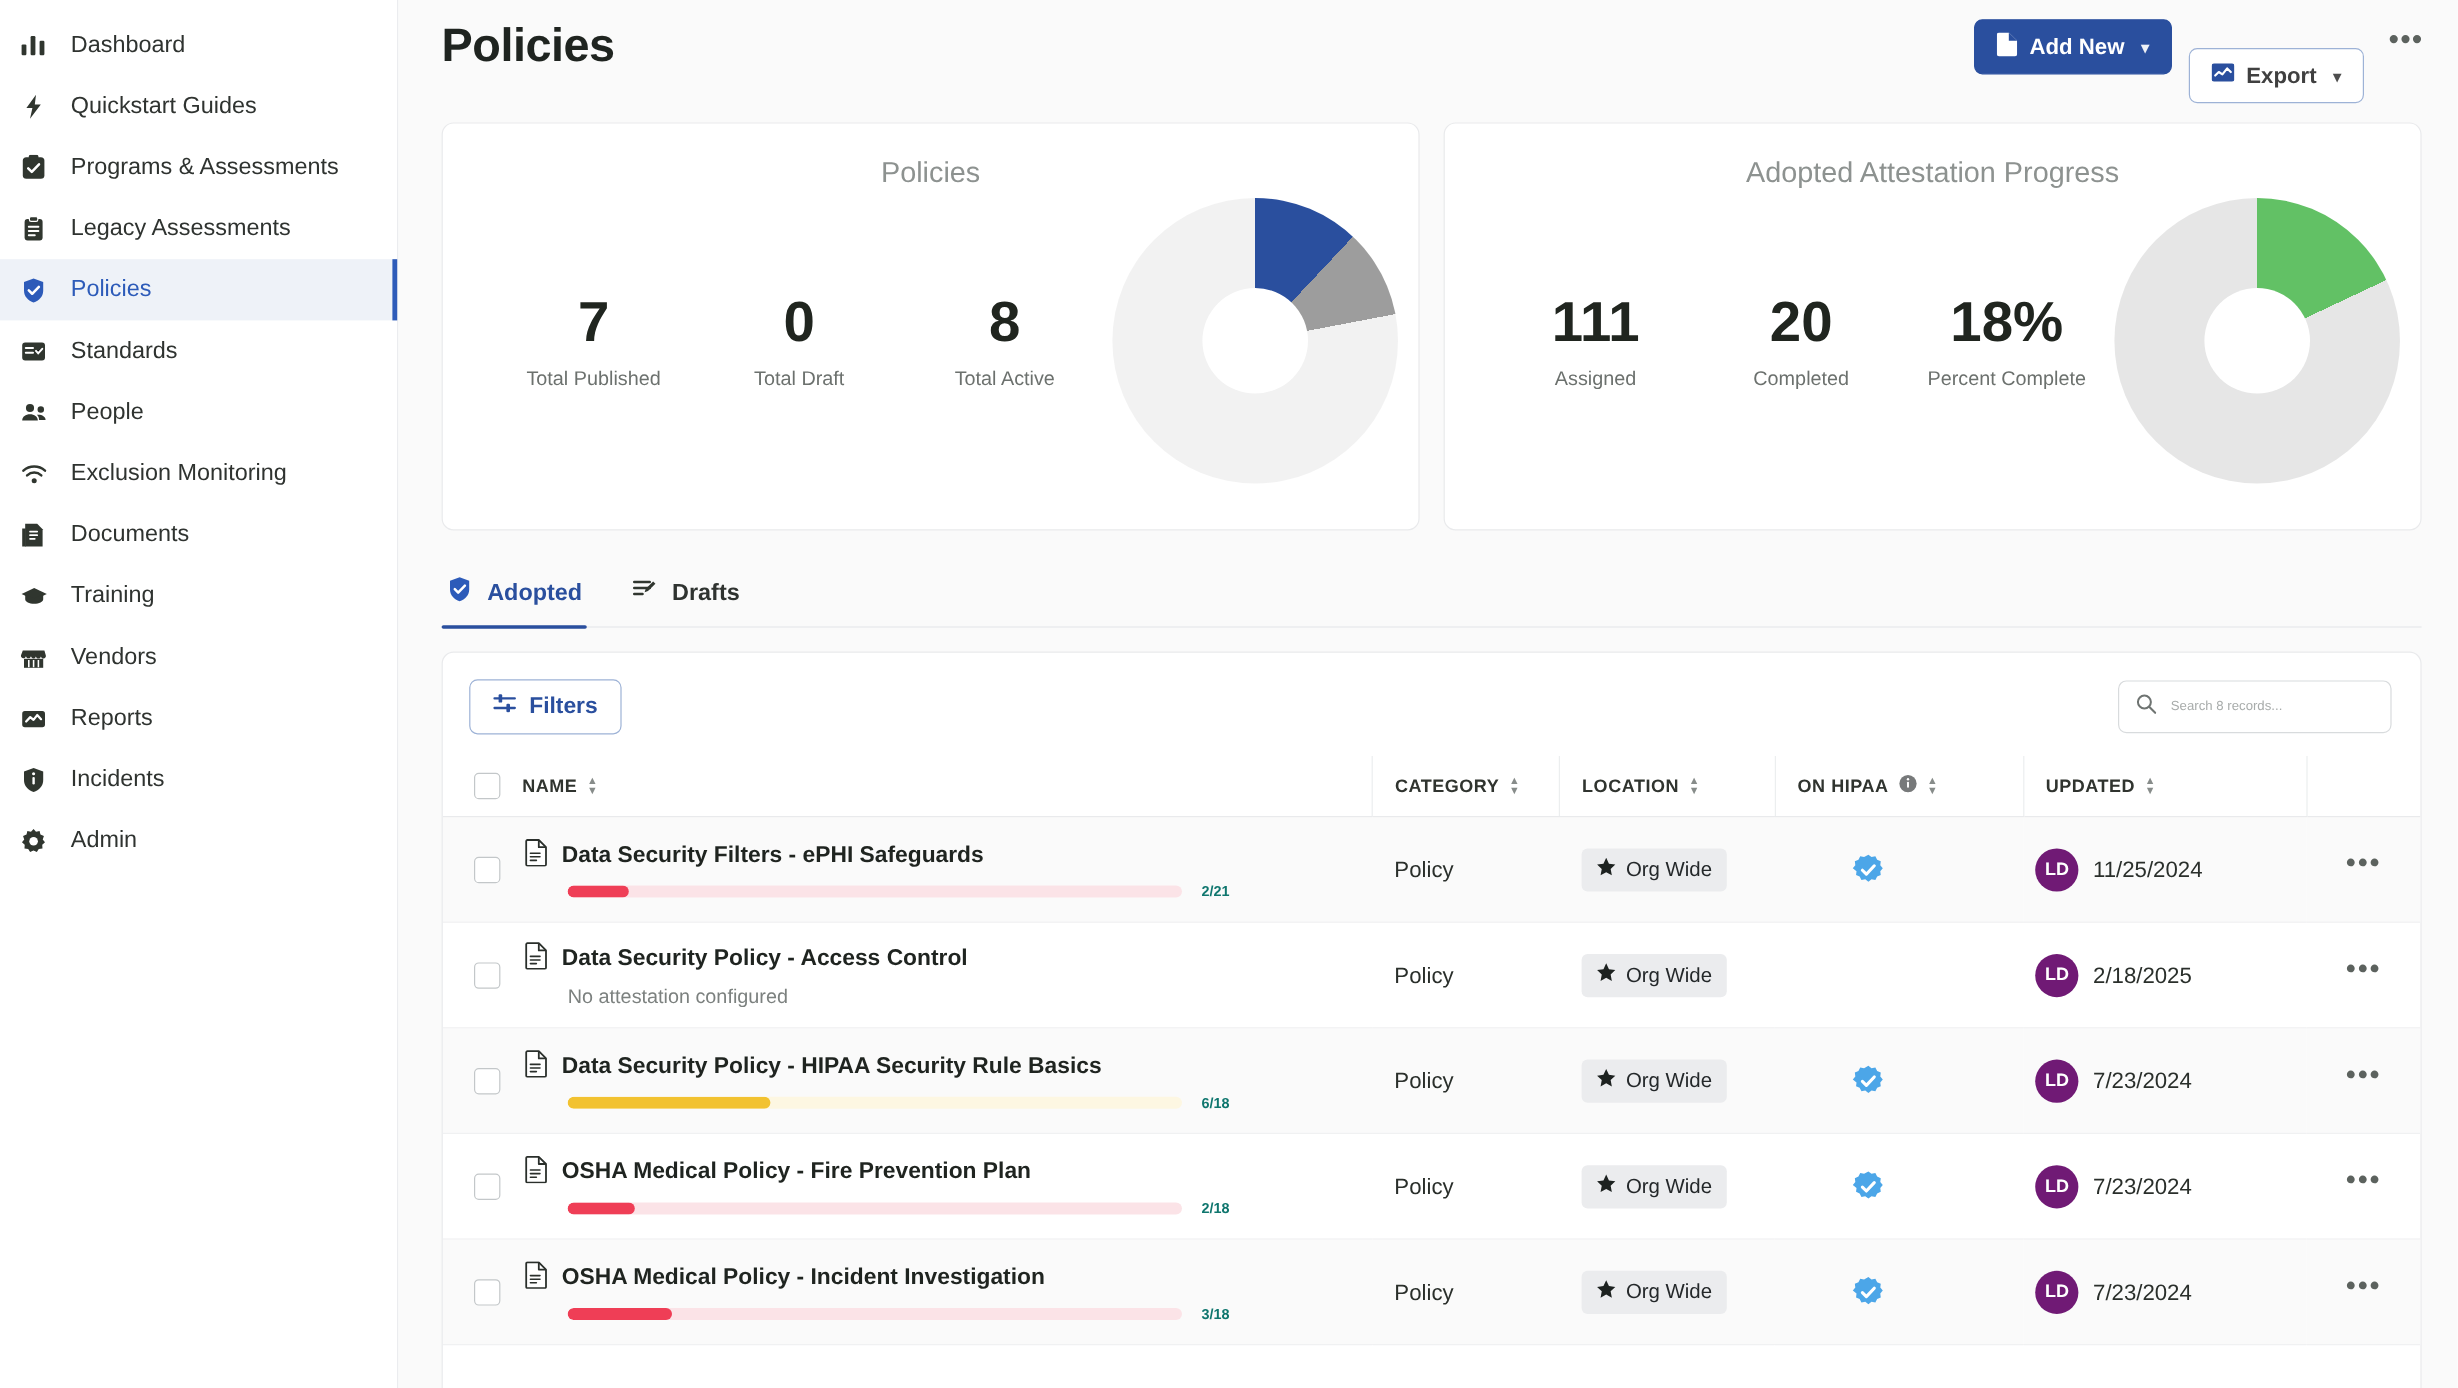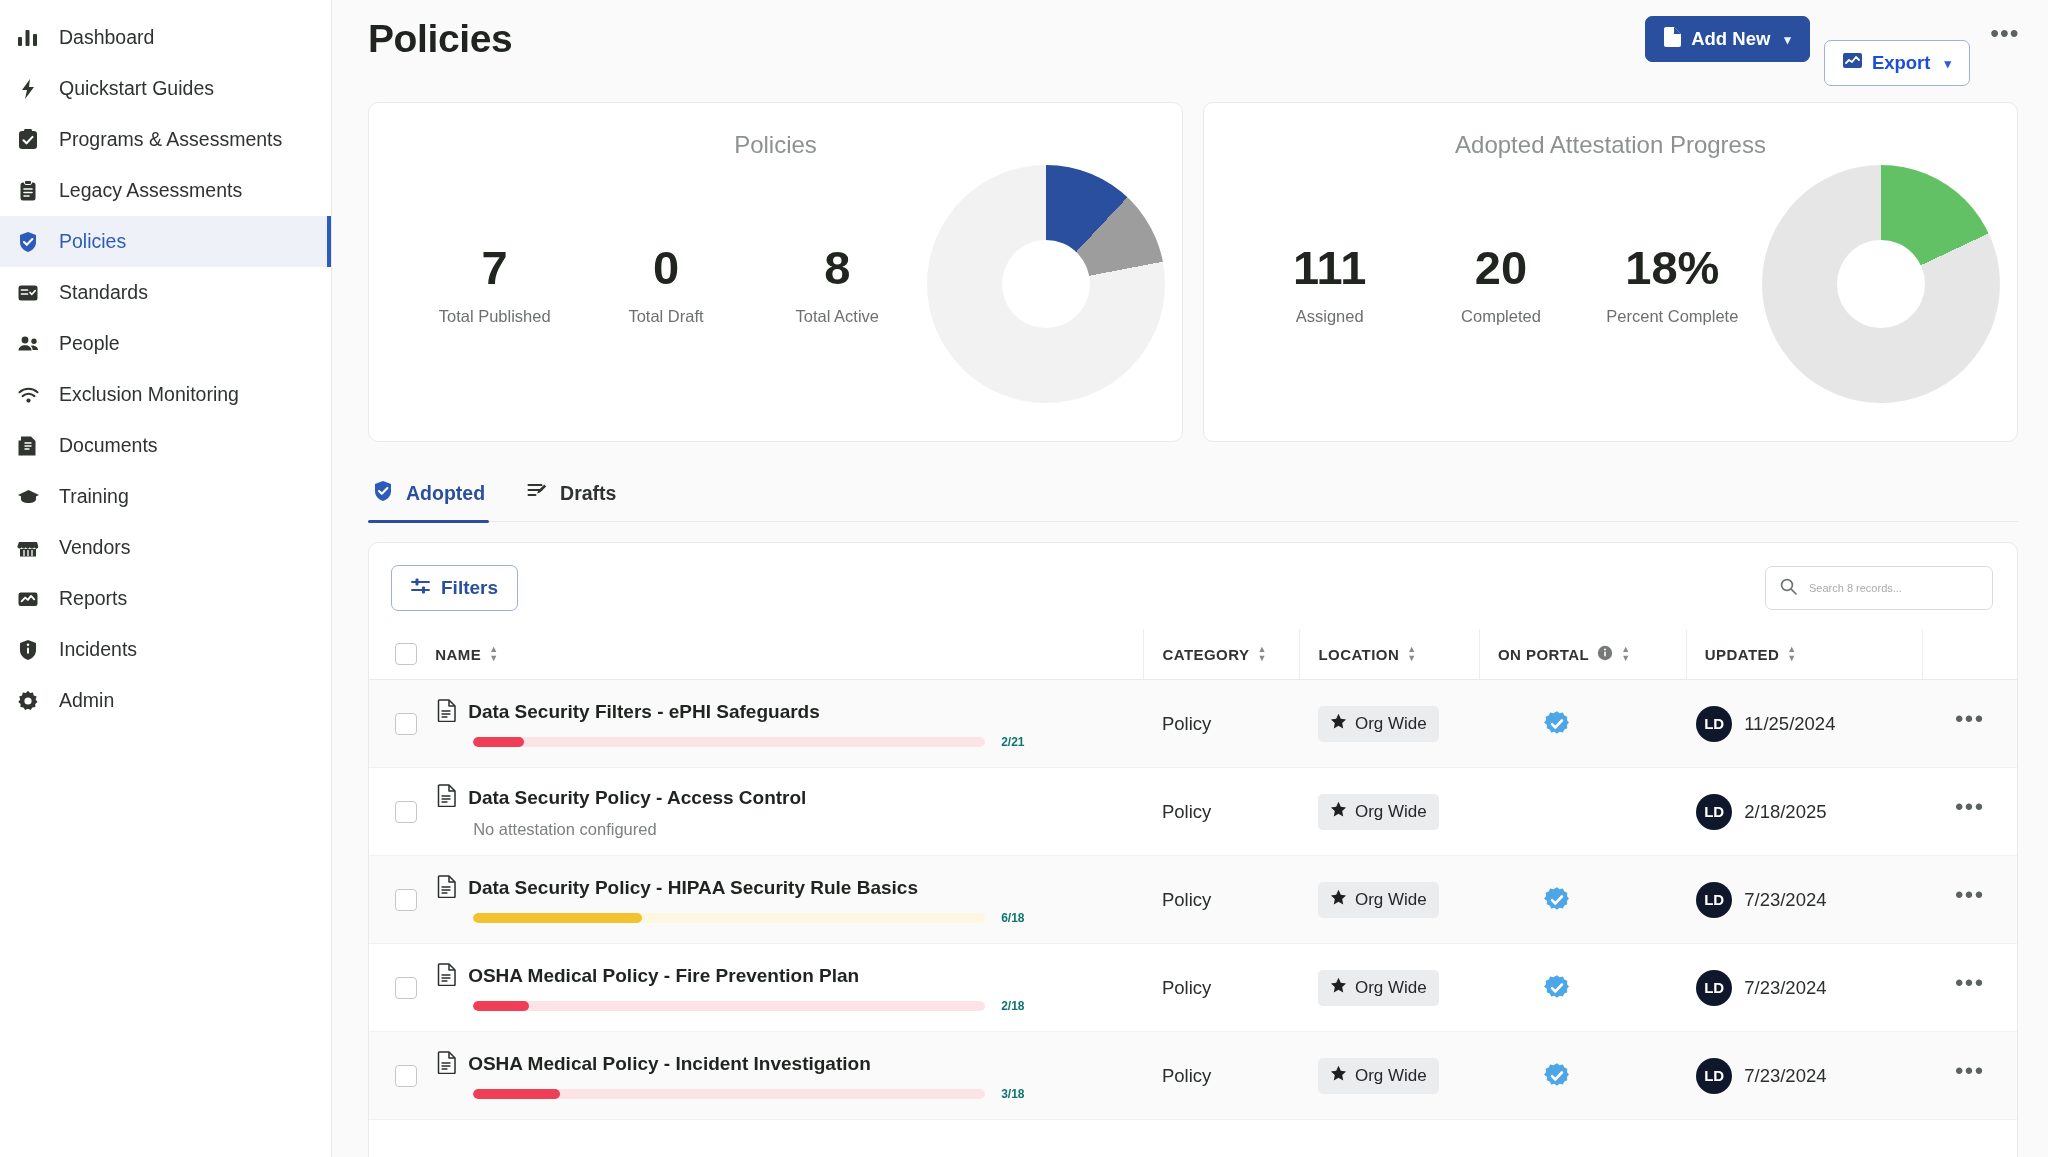--- a/index.html
+++ b/index.html
@@ -48,21 +48,21 @@
   }
   .page-title { font-size: 39px; font-weight: 700; color: #1f2420; letter-spacing: -0.4px; }
   .topbar-spacer { flex: 1; }
   .btn {
     display: inline-flex; align-items: center; gap: 10px;
     height: 46px; padding: 0 18px;
     border-radius: 7px; font-size: 18.5px; font-weight: 600;
     cursor: pointer; white-space: nowrap; text-align: right;
   }
   .btn-primary { background: #2a4f9e; color: #ffffff; border: 1px solid #2a4f9e; }
-  .btn-outline { background: #ffffff; color: #1d4ed8; border: 1px solid #9db2d6; margin-left: 14px; margin-top: 48px; }
+  .btn-outline { background: #ffffff; color: #404040; border: 1px solid #9db2d6; margin-left: 14px; margin-top: 48px; }
   .btn .caret { font-size: 13px; opacity: .92; margin-left: 4px; }
   .kebab {
     margin-left: 18px; width: 34px; height: 34px; border-radius: 6px;
     display: flex; align-items: center; justify-content: center;
     color: #5c625e; font-size: 25px; letter-spacing: 1px; cursor: pointer;
     padding-bottom: 12px;
   }
 
   
   .cards { display: flex; gap: 20px; padding: 24px 30px 0 36px; }
@@ -161,21 +161,21 @@
   .cat-text { font-size: 18.5px; color: #2a2f2b; }
   .chip {
     display: inline-flex; align-items: center; gap: 8px;
     background: #ebecee; border-radius: 5px; padding: 7px 12px;
     font-size: 17px; color: #24282a; font-weight: 500;
   }
   .portal-cell { display: flex; align-items: center; padding-left: 64px; }
   .badge-check { width: 28px; height: 28px; }
   .upd-cell { display: flex; align-items: center; gap: 12px; padding-left: 10px; }
   .avatar {
-    width: 36px; height: 36px; border-radius: 50%; background: #0f172a;
+    width: 36px; height: 36px; border-radius: 50%; background: #701a75;
     color: #fff; font-size: 15px; font-weight: 600;
     display: flex; align-items: center; justify-content: center;
   }
   .upd-date { font-size: 18.5px; color: #2a2f2b; }
   .row-kebab { color: #5c625e; font-size: 24px; letter-spacing: 1.5px; text-align: center; cursor: pointer; padding-bottom: 10px; }
 </style>
 </head>
 <body>
 
 <div class="app">
@@ -487,21 +487,21 @@
               <div class="th-inner">
                 <span>LOCATION</span>
                 <span class="sorter">
                     <span>▲</span>
                     <span>▼</span>
                   </span>
               </div>
             </th>
             <th class="col-portal">
               <div class="th-inner">
-                <span>ON PORTAL</span>
+                <span>ON HIPAA</span>
                 <span>
                   <svg width="16" height="16" viewBox="0 0 16 16">
                       <circle cx="8" cy="8" r="7.2" fill="#77797a"></circle>
                       <rect x="7.2" y="6.4" width="1.6" height="5" fill="#fff" rx=".7"></rect>
                       <circle cx="8" cy="4.4" r="1" fill="#fff"></circle>
                     </svg>
                 </span>
                 <span class="sorter">
                     <span>▲</span>
                     <span>▼</span>

